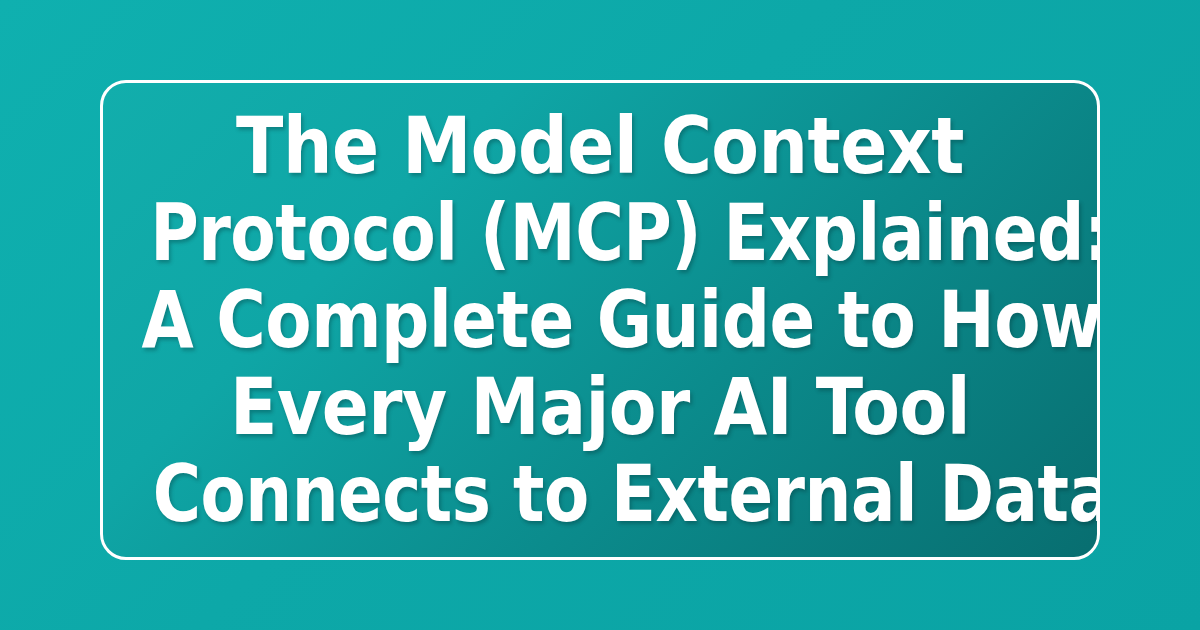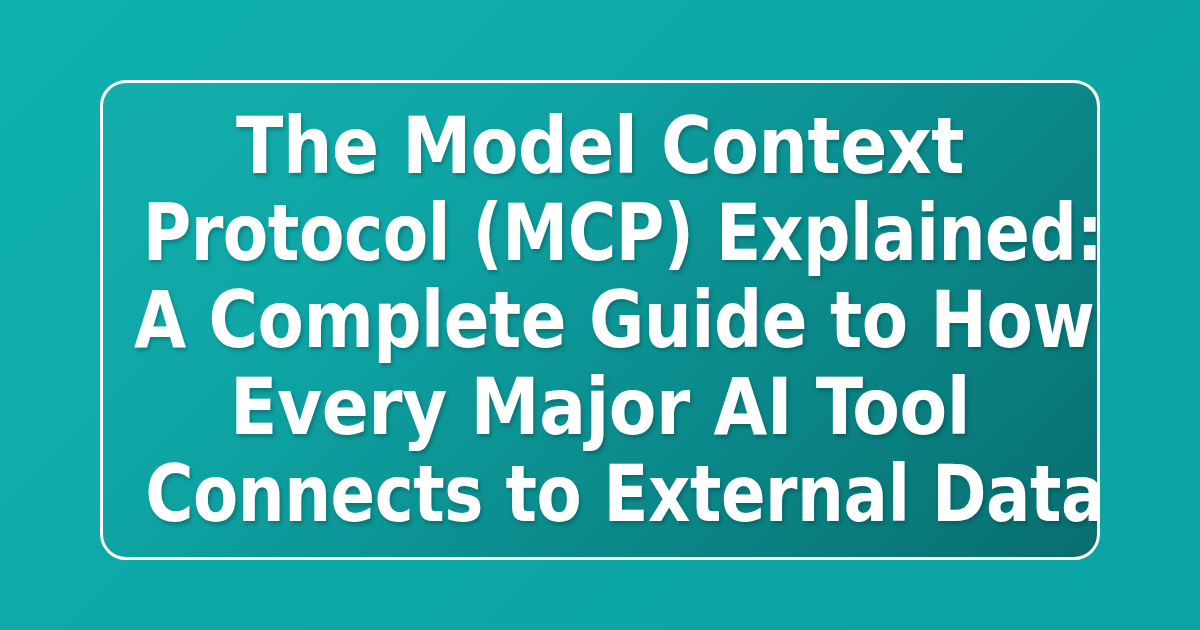--- a/index.html
+++ b/index.html
@@ -44,21 +44,21 @@
   #title-block {
     position: absolute;
     left: 0;
     top: 0;
     width: 100%;
     height: 100%;
     display: flex;
     flex-direction: column;
     align-items: center;
     justify-content: center;
-    padding: 0 12px;
+    padding: 0 20px;
     box-sizing: border-box;
   }
 
   .title-line {
     display: block;
     width: 100%;
     text-align: center;
     color: #ffffff;
     font-family: "Liberation Sans Narrow", "DejaVu Sans Condensed", "Liberation Sans", sans-serif;
     font-weight: bold;

